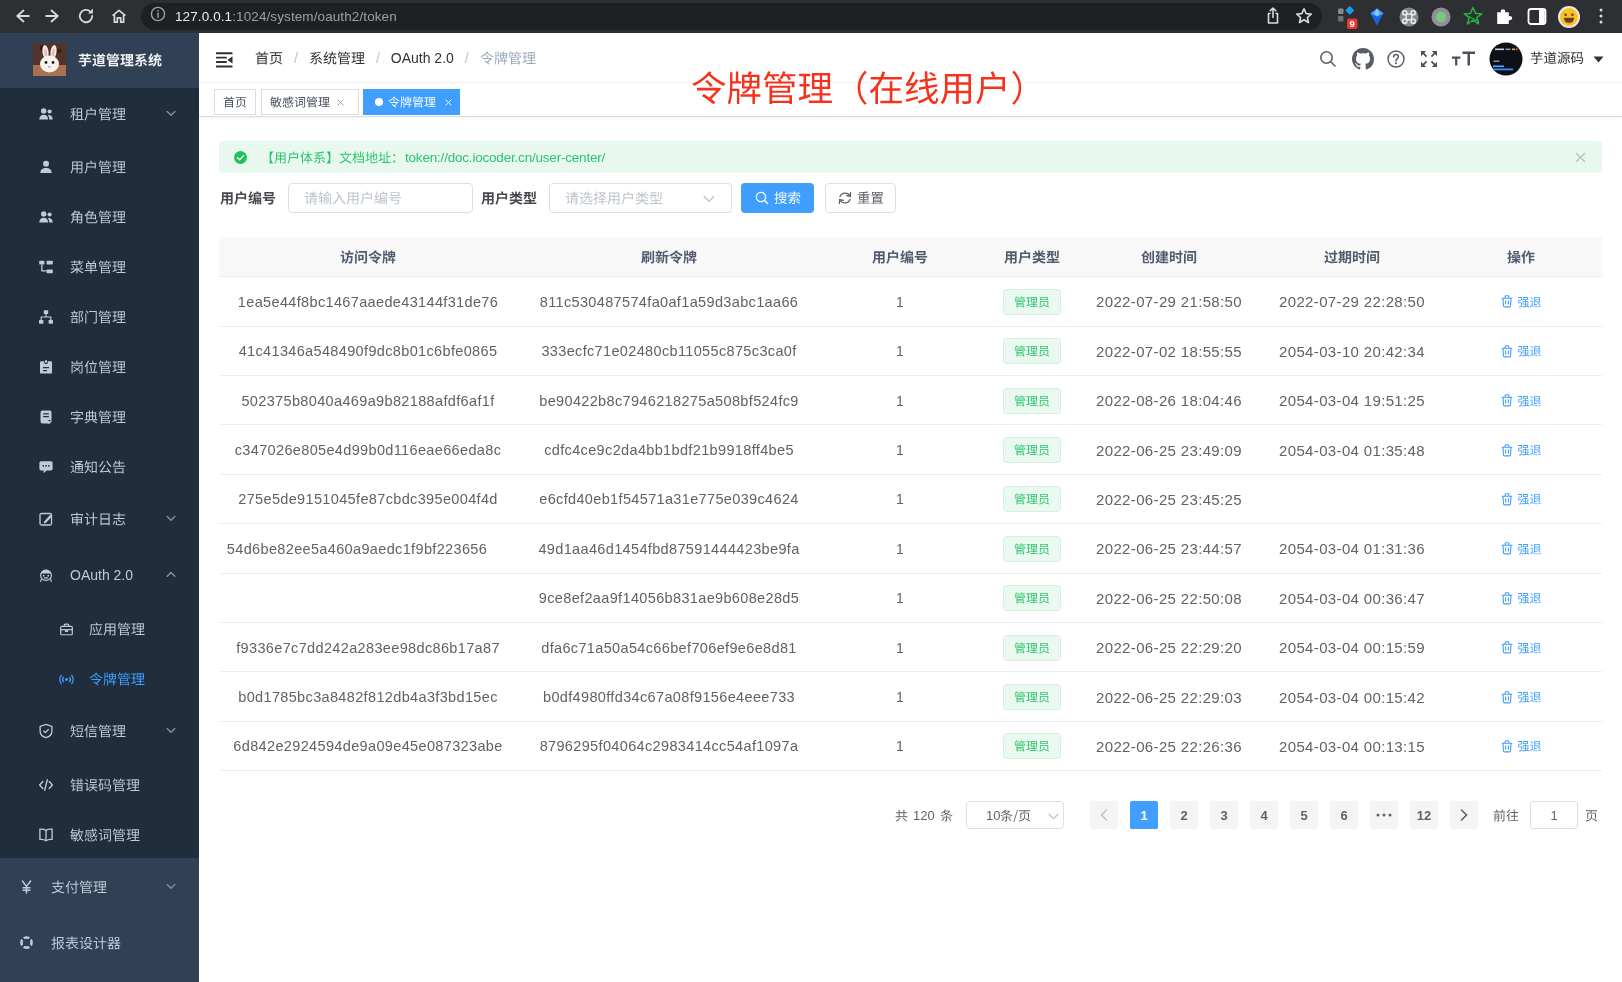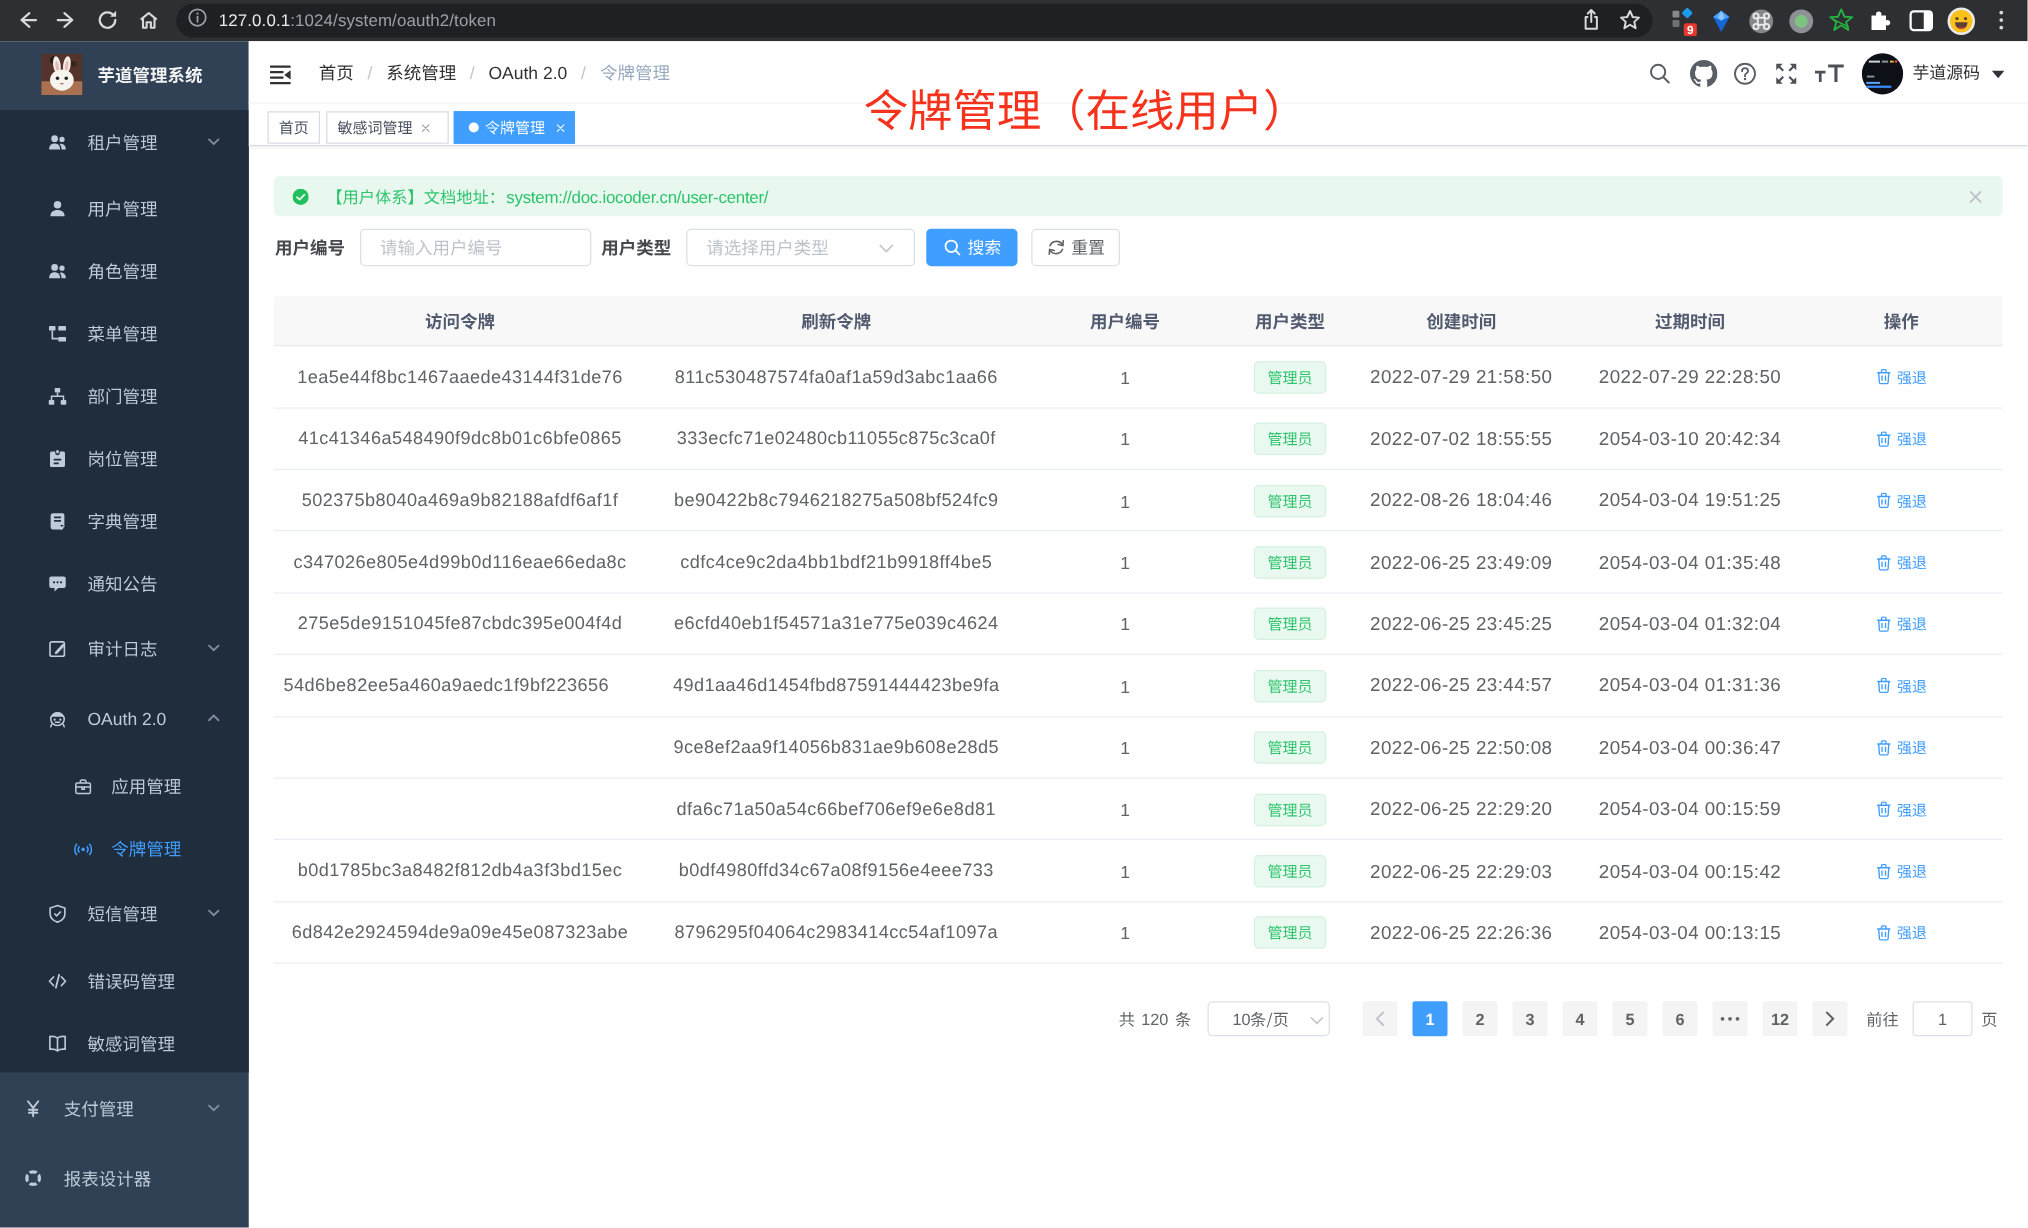--- a/index.html
+++ b/index.html
@@ -600,21 +600,21 @@
           <use href="#gR7cfb" x="4000"></use>
           <use href="#gR3011" x="5000"></use>
           <use href="#gR6587" x="6000"></use>
           <use href="#gR6863" x="7000"></use>
           <use href="#gR5730" x="8000"></use>
           <use href="#gR5740" x="9000"></use>
           <use href="#gRff1a" x="10000"></use>
         </g>
       </svg>
     </div>
-  <span style="font-size:13.5px;color:#2bc36c;letter-spacing:-0.2px;margin-left:1px">system://doc.iocoder.cn/user-center/</span>
+  <span style="font-size:13.5px;color:#2bc36c;letter-spacing:-0.2px;margin-left:1px">token://doc.iocoder.cn/user-center/</span>
   <svg class="abs" style="left:1356px" width="11" height="11" viewBox="0 0 11 11" stroke="#b9bdc5" stroke-width="1.3" stroke-linecap="round">
       <path d="M1.5 1.5 L9.5 9.5 M9.5 1.5 L1.5 9.5"></path>
     </svg>
 </div>
 
 <div class="abs fx" style="left:220px;top:183px;height:30px">
     <svg class="k" width="56.0" height="14.0" viewBox="0 0 56.0 14.0">
       <g fill="#45484d" transform="translate(0,12.32) scale(0.014000,-0.014000)">
         <use href="#gB7528" x="0"></use>
         <use href="#gB6237" x="1000"></use>
@@ -895,21 +895,20 @@
         <svg class="k" width="36.0" height="12.0" viewBox="0 0 36.0 12.0">
           <g fill="#2dc36d" transform="translate(0,10.56) scale(0.012000,-0.012000)">
             <use href="#gR7ba1" x="0"></use>
             <use href="#gR7406" x="1000"></use>
             <use href="#gR5458" x="2000"></use>
           </g>
         </svg>
       </div>
     </div>
  <div class="td tdt" style="left:950px">2022-06-25 23:45:25</div>
- <div class="td tdt" style="left:1133px">2054-03-04 01:32:04</div>
  <div class="td" style="left:1302px">
       <svg width="13" height="13" viewBox="0 0 13 13" fill="none" stroke="#409eff" stroke-width="1.1">
         <path d="M1.2 3.2 H11.8 M4.7 3 V1.4 A0.7 0.7 0 0 1 5.4 0.7 H7.6 A0.7 0.7 0 0 1 8.3 1.4 V3 M2.5 3.4 L3 11 A1 1 0 0 0 4 11.9 H9 A1 1 0 0 0 10 11 L10.5 3.4 M5.1 5.4 V9.6 M7.9 5.4 V9.6"></path>
       </svg>
       <div style="margin-left:4px">
         <svg class="k" width="24.0" height="12.0" viewBox="0 0 24.0 12.0">
           <g fill="#409eff" transform="translate(0,10.56) scale(0.012000,-0.012000)">
             <use href="#gR5f3a" x="0"></use>
             <use href="#gR9000" x="1000"></use>
           </g>
@@ -972,20 +971,21 @@
         <svg class="k" width="24.0" height="12.0" viewBox="0 0 24.0 12.0">
           <g fill="#409eff" transform="translate(0,10.56) scale(0.012000,-0.012000)">
             <use href="#gR5f3a" x="0"></use>
             <use href="#gR9000" x="1000"></use>
           </g>
         </svg>
       </div>
     </div>
 </div>
 <div class="tr" style="top:624.0px;height:48.4px">
+ <div class="td tok" style="left:149px">f9336e7c7dd242a283ee98dc86b17a87</div>
  <div class="td tok" style="left:450px">dfa6c71a50a54c66bef706ef9e6e8d81</div>
  <div class="td" style="left:681px">1</div>
  <div class="td" style="left:813px">
       <div style="width:58px;height:26px;background:#eaf9f0;border:1px solid #d4f1e0;border-radius:4px;display:flex;align-items:center;justify-content:center">
         <svg class="k" width="36.0" height="12.0" viewBox="0 0 36.0 12.0">
           <g fill="#2dc36d" transform="translate(0,10.56) scale(0.012000,-0.012000)">
             <use href="#gR7ba1" x="0"></use>
             <use href="#gR7406" x="1000"></use>
             <use href="#gR5458" x="2000"></use>
           </g>

